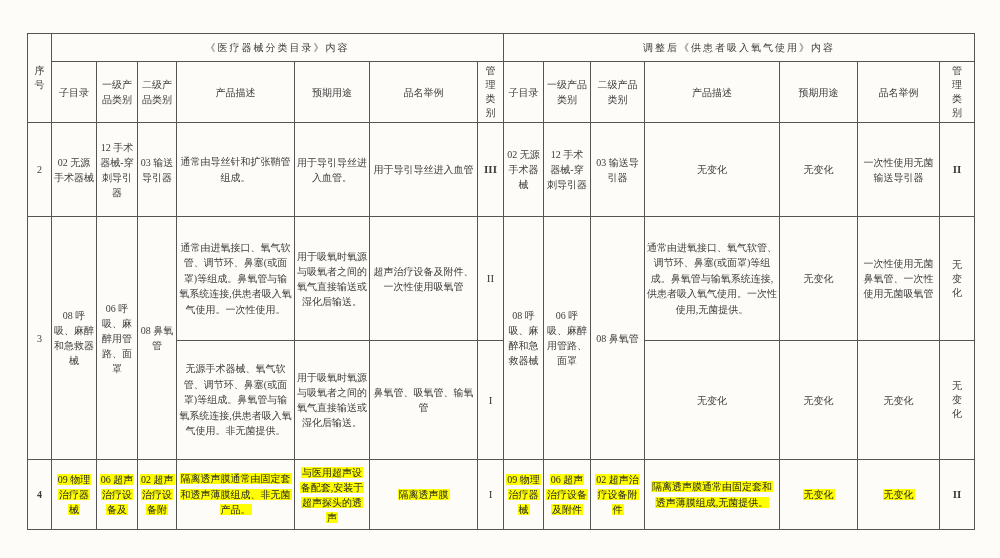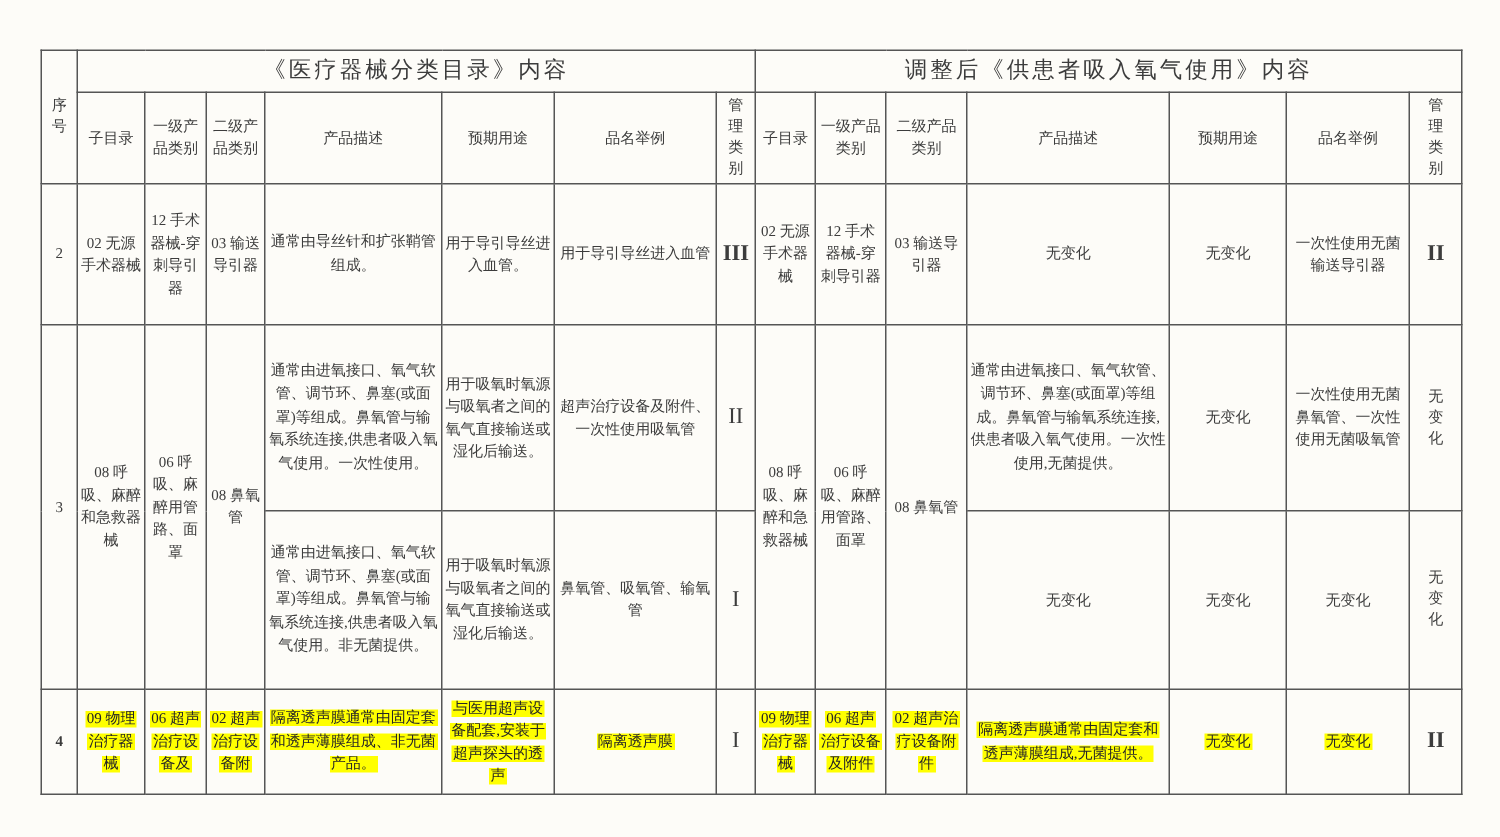--- a/index.html
+++ b/index.html
@@ -2,27 +2,27 @@
 <html><head>
 <meta charset="utf-8">
 <style>
   html,body{margin:0;padding:0;width:1000px;height:558px;overflow:hidden;
     background:#fbfaf6;font-family:"Liberation Serif","DejaVu Serif",serif;}
   .sheet{position:absolute;left:0;top:0;width:1000px;height:558px;background:#fdfcf8;}
   table.cmp{position:absolute;left:27px;top:33px;width:947px;table-layout:fixed;
     border-collapse:collapse;color:#3c3c3c;}
   td{border:1px solid #555;text-align:center;vertical-align:middle;
     font-size:10px;line-height:1.5;padding:1px 2px;overflow:hidden;}
-  .title-cell{font-size:15px;letter-spacing:2px;height:25px;}
+  .title-cell{font-size:10px;letter-spacing:2px;height:25px;}
   .hdr2 td{height:58px;}
   .vtext{display:inline-block;width:11px;word-break:break-all;line-height:1.4;}
   .hl{background:#ffff00;color:#262626;padding:0 1px;
       -webkit-box-decoration-break:clone;box-decoration-break:clone;}
   .bold{font-weight:bold;}
-  .roman{font-size:15px;font-family:Liberation Serif, serif;}
+  .roman{font-size:11px;font-family:Liberation Serif, serif;}
   .desc{line-height:1.55;}
 </style>
 </head>
 <body>
 
 <div class="sheet">
 <table class="cmp">
   <colgroup>
     <col style="width:24px">
         <col style="width:45px">
@@ -95,21 +95,21 @@
     <td rowspan="2">08 呼吸、麻醉和急救器械</td>
     <td rowspan="2">06 呼吸、麻醉用管路、面罩</td>
     <td rowspan="2">08 鼻氧管</td>
     <td class="desc">通常由进氧接口、氧气软管、调节环、鼻塞(或面罩)等组成。鼻氧管与输氧系统连接,供患者吸入氧气使用。一次性使用,无菌提供。</td>
     <td>无变化</td>
     <td>一次性使用无菌鼻氧管、一次性使用无菌吸氧管</td>
     <td><span class="vtext">无变化</span></td>
   </tr>
 
   <tr style="height:119px">
-    <td class="desc">通常由进氧接口、氧气软管、调节环、鼻塞(或面罩)等组成。鼻氧管与输氧系统连接,供患者吸入氧气使用。非无菌提供。</td>
+    <td class="desc">无源手术器械、氧气软管、调节环、鼻塞(或面罩)等组成。鼻氧管与输氧系统连接,供患者吸入氧气使用。非无菌提供。</td>
     <td>用于吸氧时氧源与吸氧者之间的氧气直接输送或湿化后输送。</td>
     <td>鼻氧管、吸氧管、输氧管</td>
     <td class="roman">I</td>
     <td>无变化</td>
     <td>无变化</td>
     <td>无变化</td>
     <td><span class="vtext">无变化</span></td>
   </tr>
 
   <tr style="height:70px">

